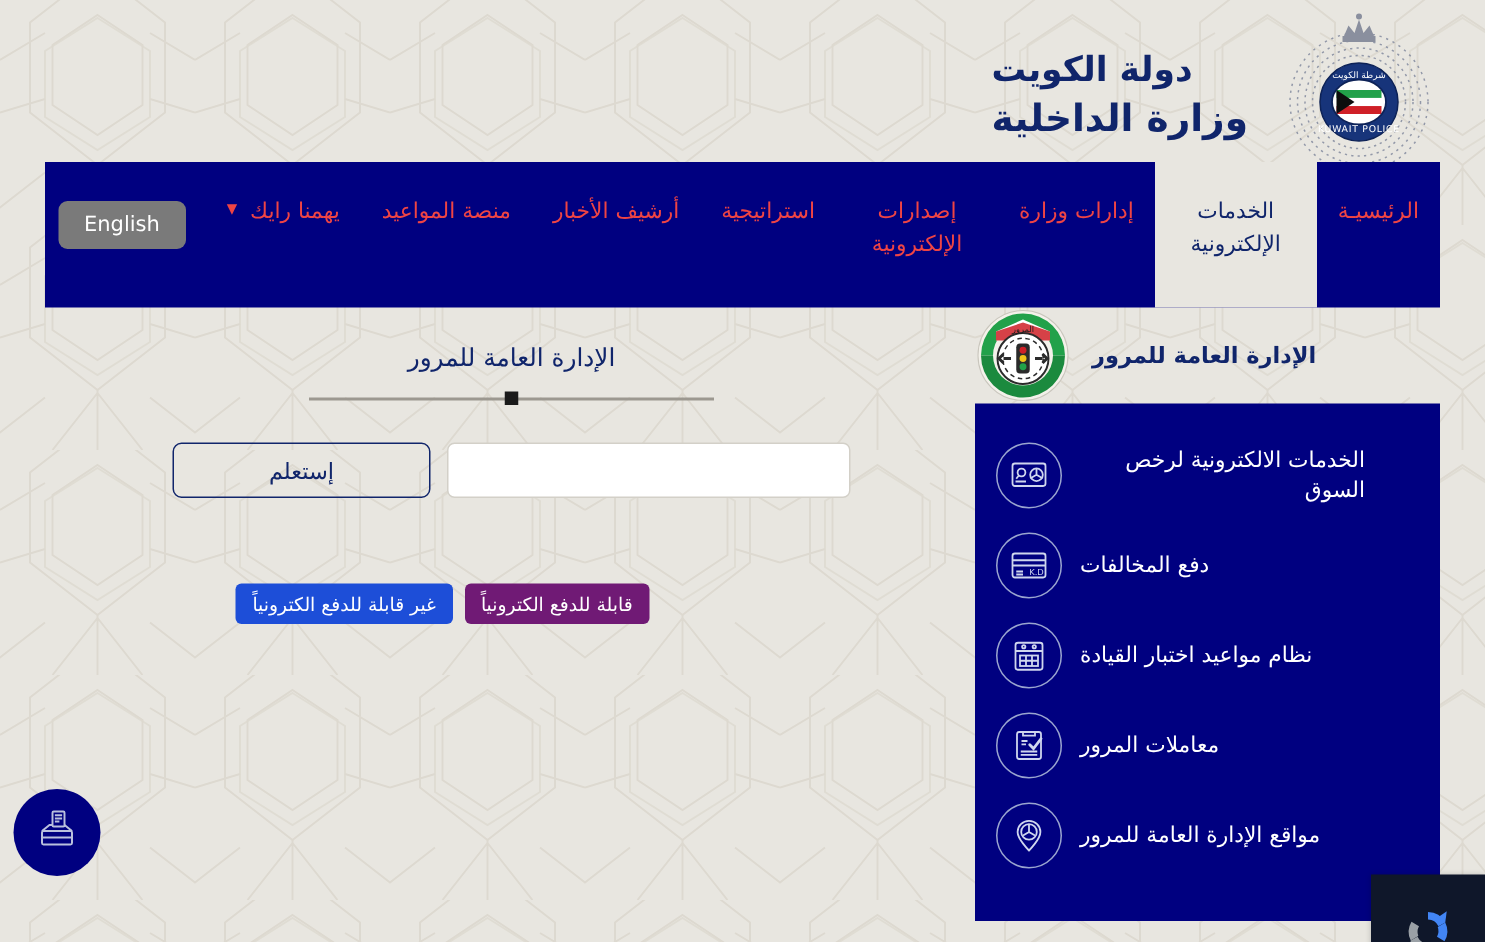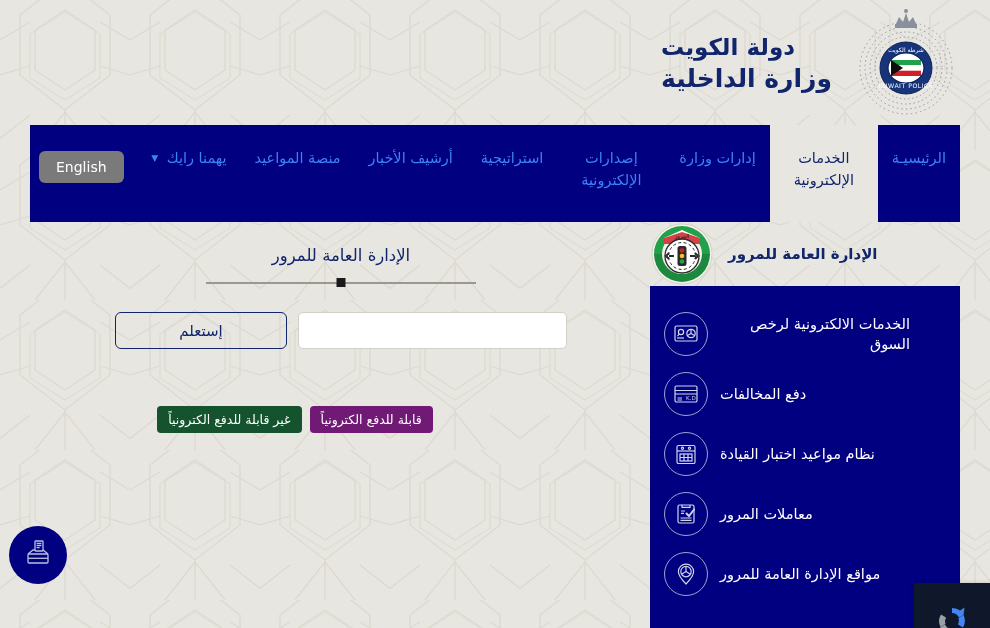--- a/index.html
+++ b/index.html
@@ -24,21 +24,21 @@
 
   .page-wrap {
     position: relative;
     z-index: 1;
     width: 990px;
     height: 628px;
   }
 
   
   .site-header {
-    height: 125px;
+    height: 108px;
     position: relative;
     display: flex;
     align-items: center;
     justify-content: flex-start;
     padding-right: 30px;
   }
   .header-inner {
     display: flex;
     align-items: center;
     gap: 18px;
@@ -72,21 +72,21 @@
     position: relative;
     height: 97px;
     background: #000080;
     margin: 0 30px 0 30px;
     display: flex;
     flex-direction: row;
     align-items: stretch;
     justify-content: flex-start;
   }
   .nav-item {
-    color: #3b82f6;
+    color: #ef4444;
     font-size: 14.5px;
     padding: 22px 14px 0 14px;
     text-align: center;
     line-height: 1.55;
     cursor: pointer;
     white-space: nowrap;
     display: block;
   }
   .nav-item.wide { max-width: 108px; white-space: normal; }
   .nav-item.active {
@@ -266,21 +266,21 @@
     border: none;
     border-radius: 4px;
     color: #ffffff;
     font-size: 12.5px;
     padding: 6px 11px;
     cursor: pointer;
     white-space: nowrap;
     font-family: "DejaVu Sans", "Liberation Sans", sans-serif;
   }
   .legend-payable { background: #701a75; order: 1; }
-  .legend-nonpayable { background: #14532d; order: 2; }
+  .legend-nonpayable { background: #1d4ed8; order: 2; }
 
   
   .feedback-fab {
     position: absolute;
     left: 9px;
     top: 526px;
     width: 58px;
     height: 58px;
     border-radius: 50%;
     background: #000080;

